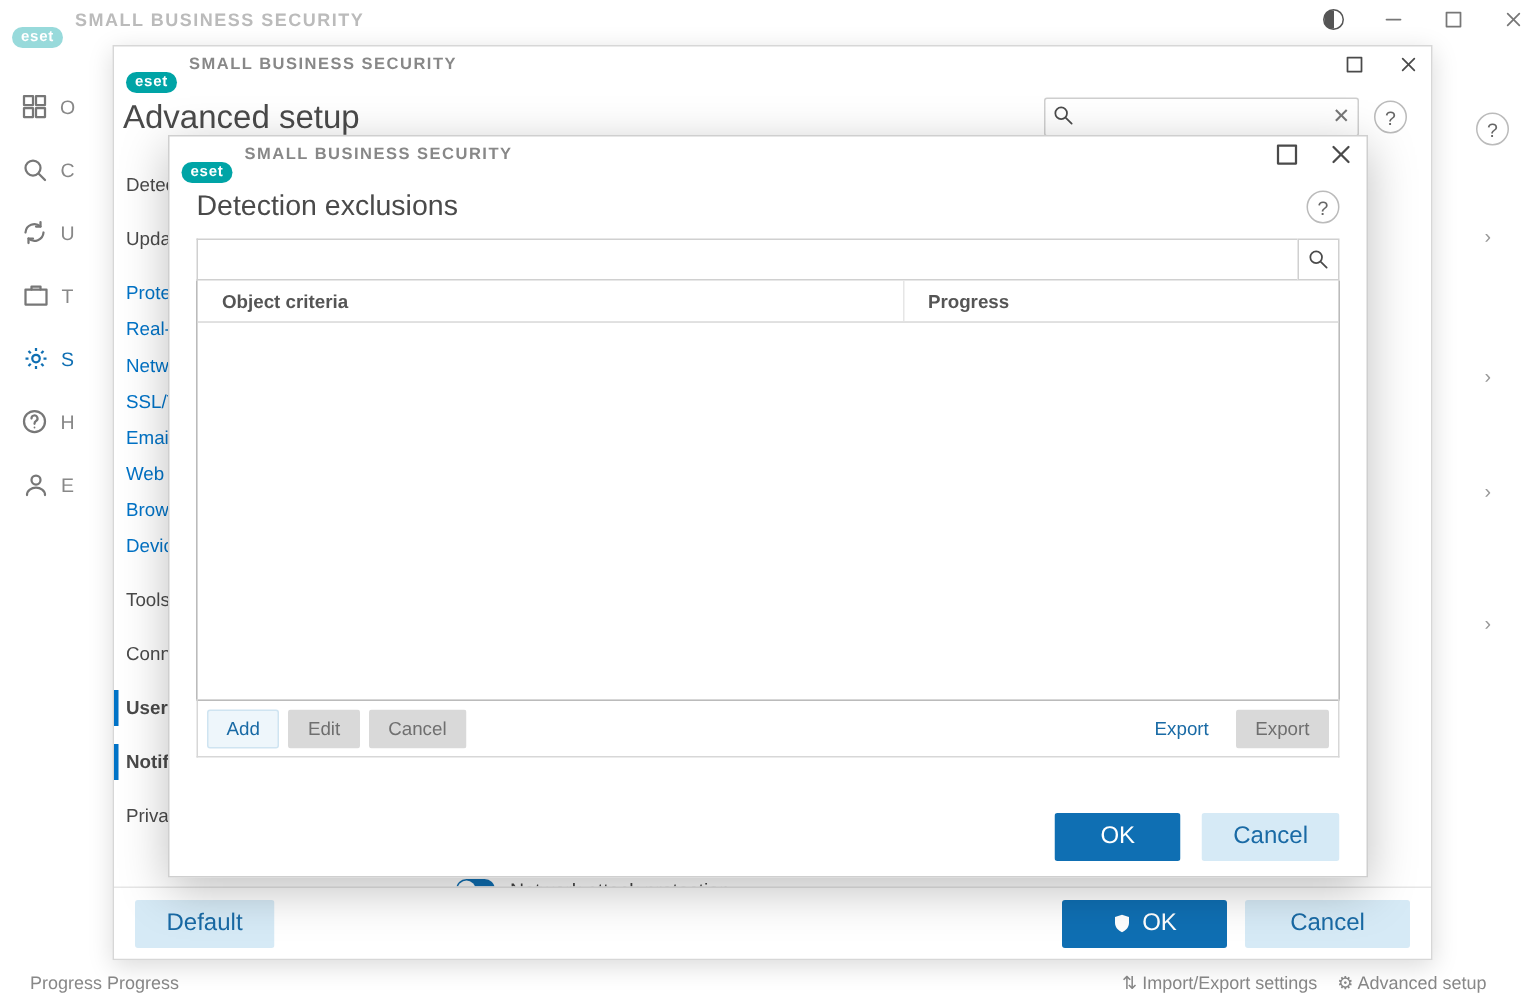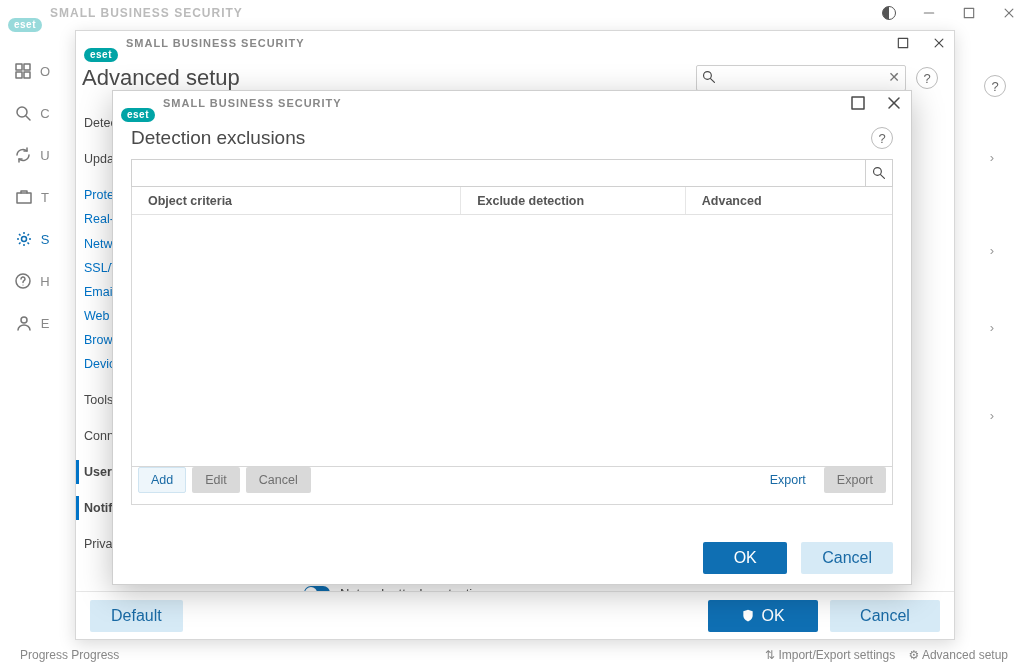--- a/index.html
+++ b/index.html
@@ -14,21 +14,21 @@
   .bg-title { margin-left:8px; font-size:12px; letter-spacing:1px; color:#bbb; font-weight:600; }
   .win-ctrl { margin-left:auto; display:flex; gap:22px; color:#666; }
   .win-ctrl span, .win-ctrl svg { width:14px; height:14px; cursor:pointer; }
   .bg-sidebar { position:absolute; left:0; top:56px; width:64px; height:560px; display:flex; flex-direction:column; gap:24px; align-items:center; padding-top:6px; }
   .bg-sidebar .row { display:flex; align-items:center; gap:8px; color:#888; font-size:13px; }
   .icon18 { width:18px; height:18px; }
   .bg-right-caret { position:absolute; right:30px; color:#999; }
   .bg-info-i { position:absolute; right:104px; font-weight:bold; color:#555; }
   .bg-ref { position:absolute; right:101px; color:#555; }
   .bg-status { position:absolute; bottom:8px; left:20px; font-size:12px; color:#888; }
-  .bg-footer-right { position:absolute; bottom:8px; right:16px; font-size:12px; color:#888; }
+  .bg-footer-right { position:absolute; bottom:8px; right:33px; font-size:12px; color:#888; }
 
   
   .contrast-icon { width:14px; height:14px; border:1px solid #555; border-radius:50%; background:linear-gradient(90deg,#555 50%, transparent 50%); }
   
   .s { stroke:#777; stroke-width:1.5; fill:none; stroke-linecap:round; stroke-linejoin:round; }
   .s-dark { stroke:#4a4a4a; }
 
   
   .adv-window { position:absolute; left:75px; top:30px; width:880px; height:610px; background:#fff; border:1px solid #d7d7d7; box-shadow:0 4px 16px rgba(0,0,0,.15); }
   .adv-titlebar { height:24px; display:flex; align-items:center; padding:0 8px; }
@@ -71,21 +71,21 @@
   .search-row input { flex:1; height:28px; border:1px solid #d0d0d0; border-right:none; padding:0 8px; font-size:12px; }
   .search-row .magbtn { width:28px; height:28px; border:1px solid #d0d0d0; display:flex; align-items:center; justify-content:center; background:#fff; cursor:pointer; }
 
   .grid { border:1px solid #d7d7d7; border-top:none; height:280px; background:#404040; display:flex; flex-direction:column; }
   .grid-head { display:flex; height:28px; border-bottom:1px solid #e2e2e2; background:#fff; font-weight:600; color:#555; font-size:12.5px; }
   .grid-head > div { display:flex; align-items:center; padding:0 16px; border-right:1px solid #e6e6e6; }
   .grid-head > div:last-child { border-right:none; }
   .col1 { flex:1.7; } .col2 { flex:1.1; } .col3 { flex:1; }
   .grid-rows { flex:1; background:#fff; }
 
-  .grid-actions { display:flex; height:38px; border:1px solid #d7d7d7; border-top:none; padding:0 6px; gap:6px; }
+  .grid-actions { display:flex; align-items:center; height:38px; border:1px solid #d7d7d7; border-top:none; padding:0 6px; gap:6px; }
   .abtn { height:26px; padding:0 12px; font-size:12.5px; border-radius:2px; cursor:pointer; border:1px solid transparent; }
   .abtn.link { background:#eef6fb; color:#196aa5; border-color:#cfe4f1; }
   .abtn.dis { background:#d9d9d9; color:#6f6f6f; cursor:default; }
   .grid-actions .sp { flex:1; }
 
   .dlg-footer { position:absolute; bottom:0; left:0; right:0; height:52px; display:flex; align-items:center; justify-content:flex-end; gap:14px; padding:0 18px; }
 </style>
 </head>
 <body>
 
@@ -286,22 +286,21 @@
         <svg width="14" height="14" viewBox="0 0 18 18" class="s s-dark">
             <circle cx="7" cy="7" r="5"></circle>
             <line x1="11" y1="11" x2="16" y2="16"></line>
           </svg>
       </div>
     </div>
 
     <div class="grid">
       <div class="grid-head">
         <div class="col1">Object criteria</div>
-        <div class="col2">Exclude detection</div>
-        <div class="col3">Advanced</div>
+        <div class="col3">Progress</div>
       </div>
       <div class="grid-rows"></div>
     </div>
 
     <div class="grid-actions">
       <button class="abtn link">Add</button>
       <button class="abtn dis">Edit</button>
       <button class="abtn dis">Cancel</button>
       <span class="sp"></span>
       <button class="abtn link" style="background:transparent;border:none;color:#196aa5">Export</button>

